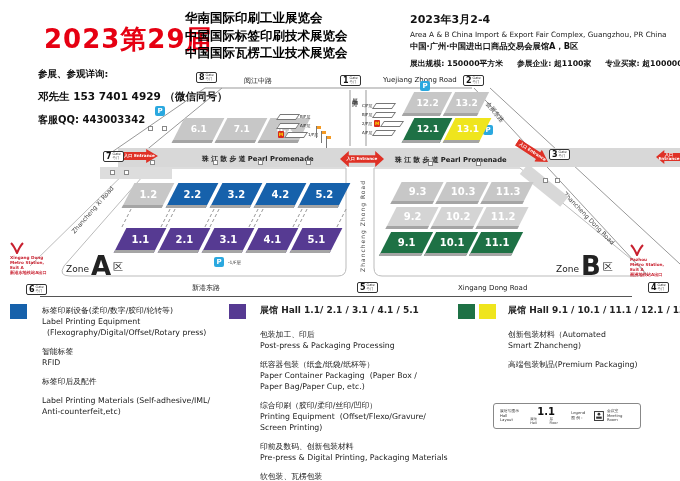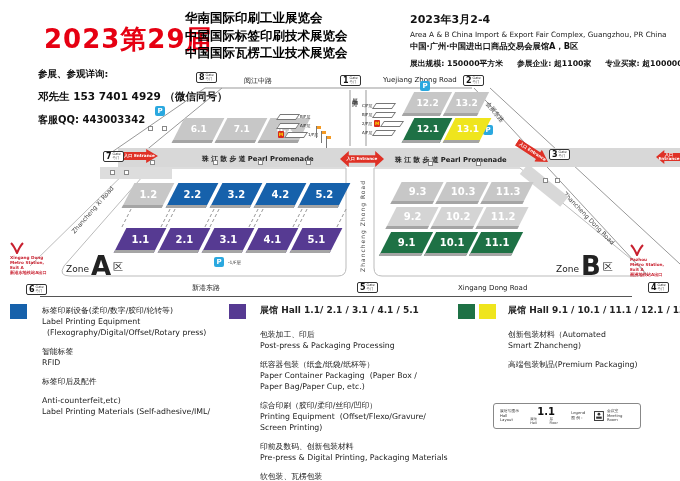--- a/index.html
+++ b/index.html
@@ -396,22 +396,22 @@
       <div>  (Flexography/Digital/Offset/Rotary press)</div>
   </div>
   <div class="litem">
     <div>智能标签</div>
       <div>RFID</div>
   </div>
   <div class="litem">
     <div>标签印后及配件</div>
   </div>
   <div class="litem">
+      <div>Label Printing Materials (Self-adhesive/IML/</div>
       <div>Anti-counterfeit,etc)</div>
-      <div>Label Printing Materials (Self-adhesive/IML/</div>
   </div>
 </div>
 
 <div class="lcol" style="left:260px;top:305px;width:195px">
   <div class="ltitle">展馆 Hall 1.1/ 2.1 / 3.1 / 4.1 / 5.1</div>
   <div class="litem">
     <div>包装加工、印后</div>
       <div>Post-press &amp; Packaging Processing</div>
   </div>
   <div class="litem">

